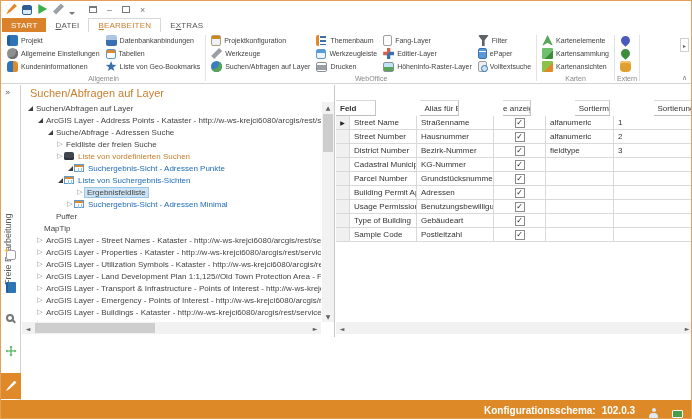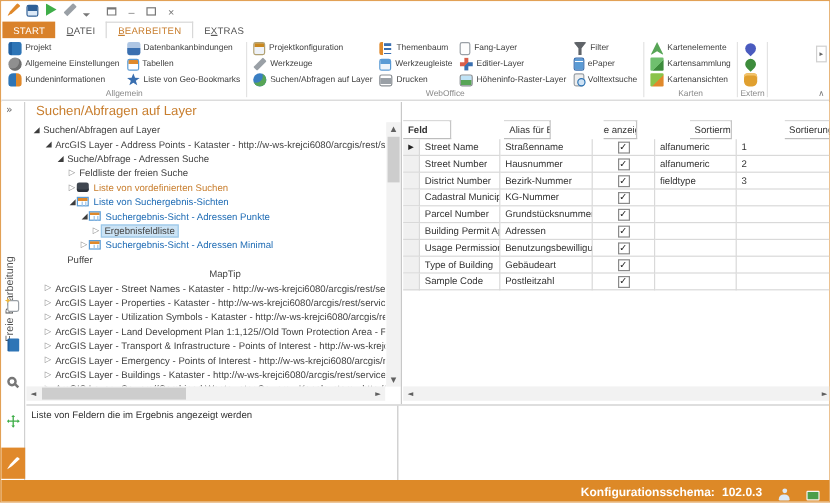--- a/index.html
+++ b/index.html
@@ -355,52 +355,52 @@
           </span>
           <span class="tlabel">Feldliste der freien Suche</span>
         </div>
         <div class="trow" style="padding-left: 34px;">
           <span class="exp">
             <span class="exp-closed">▷</span>
           </span>
           <span class="ticon binoculars-icon"></span>
           <span class="tlabel orange">Liste von vordefinierten Suchen</span>
         </div>
+        <div class="trow" style="padding-left: 44px;">
+          <span class="exp">
+            <span class="exp-open"></span>
+          </span>
+          <span class="ticon result-view-icon"></span>
+          <span class="tlabel blue">Suchergebnis-Sicht - Adressen Punkte</span>
+        </div>
         <div class="trow" style="padding-left: 34px;">
           <span class="exp">
             <span class="exp-open"></span>
           </span>
           <span class="ticon result-view-icon"></span>
           <span class="tlabel blue">Liste von Suchergebnis-Sichten</span>
-        </div>
-        <div class="trow" style="padding-left: 44px;">
-          <span class="exp">
-            <span class="exp-open"></span>
-          </span>
-          <span class="ticon result-view-icon"></span>
-          <span class="tlabel blue">Suchergebnis-Sicht - Adressen Punkte</span>
         </div>
         <div class="trow selected" style="padding-left: 54px;">
           <span class="exp">
             <span class="exp-closed">▷</span>
           </span>
           <span class="tlabel">Ergebnisfeldliste</span>
         </div>
         <div class="trow" style="padding-left: 44px;">
           <span class="exp">
             <span class="exp-closed">▷</span>
           </span>
           <span class="ticon result-view-icon"></span>
           <span class="tlabel blue">Suchergebnis-Sicht - Adressen Minimal</span>
         </div>
         <div class="trow" style="padding-left: 24px;">
           <span class="exp"></span>
           <span class="tlabel">Puffer</span>
         </div>
-        <div class="trow" style="padding-left: 24px; justify-content: center;">
+        <div class="trow" style="padding-left: 12px;">
           <span class="exp"></span>
           <span class="tlabel">MapTip</span>
         </div>
         <div class="trow" style="padding-left: 14px;">
           <span class="exp">
             <span class="exp-closed">▷</span>
           </span>
           <span class="tlabel">ArcGIS Layer - Street Names - Kataster - http://w-ws-krejci6080/arcgis/rest/services/Samp</span>
         </div>
         <div class="trow" style="padding-left: 14px;">
@@ -559,24 +559,20 @@
           <div class="gcell c-modus"></div>
           <div class="gcell c-sort"></div>
         </div>
       </div>
     <div class="hscroll" style="left:1px;width:357px;">
       <div class="sarrow">◄</div>
       <div class="sarrow">►</div>
     </div>
   </div>
 
-  <div id="descpanel">
-    <div id="desc-text">Liste von Feldern die im Ergebnis angezeigt werden</div>
-    <div id="desc-divider"></div>
-  </div>
 
   <div id="statusbar">
     <div id="sb-text">
       <span>Konfigurationsschema:</span><span class="val">102.0.3</span>
     </div>
     <div id="sb-icons">
         <span><span class="ric user-icon"></span></span>
         <span><span class="ric monitor-icon"></span></span>
       </div>
   </div>

